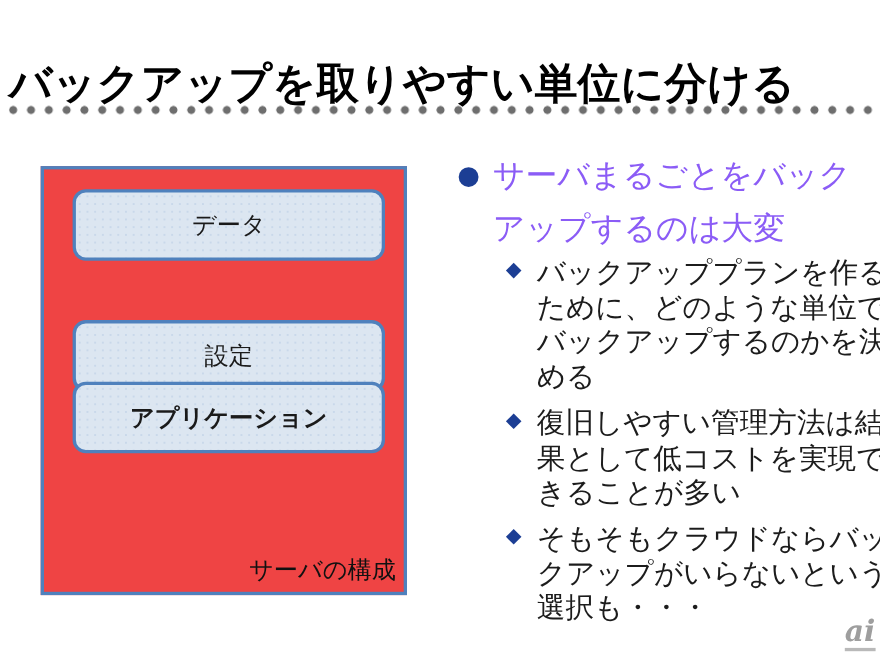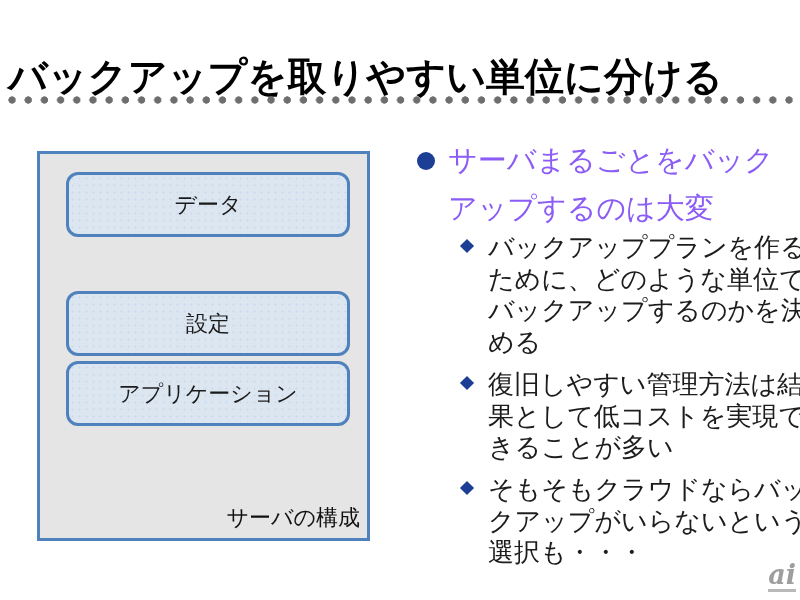--- a/index.html
+++ b/index.html
@@ -18,34 +18,34 @@
   
   .dots {
     position:absolute; left:8px; top:96px; width:790px; height:8px;
     background-image:radial-gradient(circle at 4px 4px, var(--divider-dot,#6e6e6e) 3.4px, transparent 3.9px);
     background-size:16.2px 8px; background-repeat:repeat-x;
   }
 
   
   .diagram {
     position:absolute; left:37px; top:151px; width:333px; height:390px;
-    border:3px solid var(--box-border,#4f81bd); box-sizing:border-box; background:#e5e5e5;
+    border:3px solid var(--box-border,#4f81bd); box-sizing:border-box; background:#ef4444;
   }
   .dbox {
     position:absolute; left:26px; width:284px; height:65px; box-sizing:border-box;
     border:3px solid var(--box-border,#4f81bd); border-radius:12px;
     background-color:var(--box-fill,#dce6f1);
     background-image:radial-gradient(#c9d8ea 0.8px, transparent 1.2px);
     background-size:7px 7px;
     display:flex; align-items:center; justify-content:center;
     font-size:22px; color:#1a1a1a;
   }
   .dbox-0 { top:18px; }
   .dbox-1 { top:105px;margin-top:32px; }
-  .dbox-2 { top:207px; }
+  .dbox-2 { top:193px;font-weight:bold; }
   .dbox-3 { top:278px; }
   .dcaption {
     position:absolute; right:7px; bottom:5px; font-size:22px; color:#111;margin-left:13px;
   }
 
   
   .bullet-main { position:absolute; left:417px; top:137px; display:flex; }
   .bullet-main .dot {
     flex:none; width:18px; height:18px; border-radius:50%;
     background:var(--bullet,#1c3e94); margin:15px 13px 0 0;
@@ -61,21 +61,21 @@
   }
   .bullet-sub .txt {
     width:320px; font-size:26px; line-height:31.5px; color:#1c1c1c;
     white-space:pre-line;
   }
   .sub-0 { top:232px; }
   .sub-1 { top:369px; }
   .sub-2 { top:474px; }
 
   
-  .logo { position:absolute; right:4px; top:561px; text-align:right; }
+  .logo { position:absolute; right:4px; top:561px; }
   .logo .ai {
     font-family:"DejaVu Serif", serif; font-style:italic; font-weight:bold;
     font-size:27px; line-height:27px; color:#9e9e9e;
   }
   .logo .bar { width:28px; height:3px; background:#b9b9b9; margin:1px 0 0 auto; }
 </style>
 </head>
 <body>
 
 <div class="slide">

